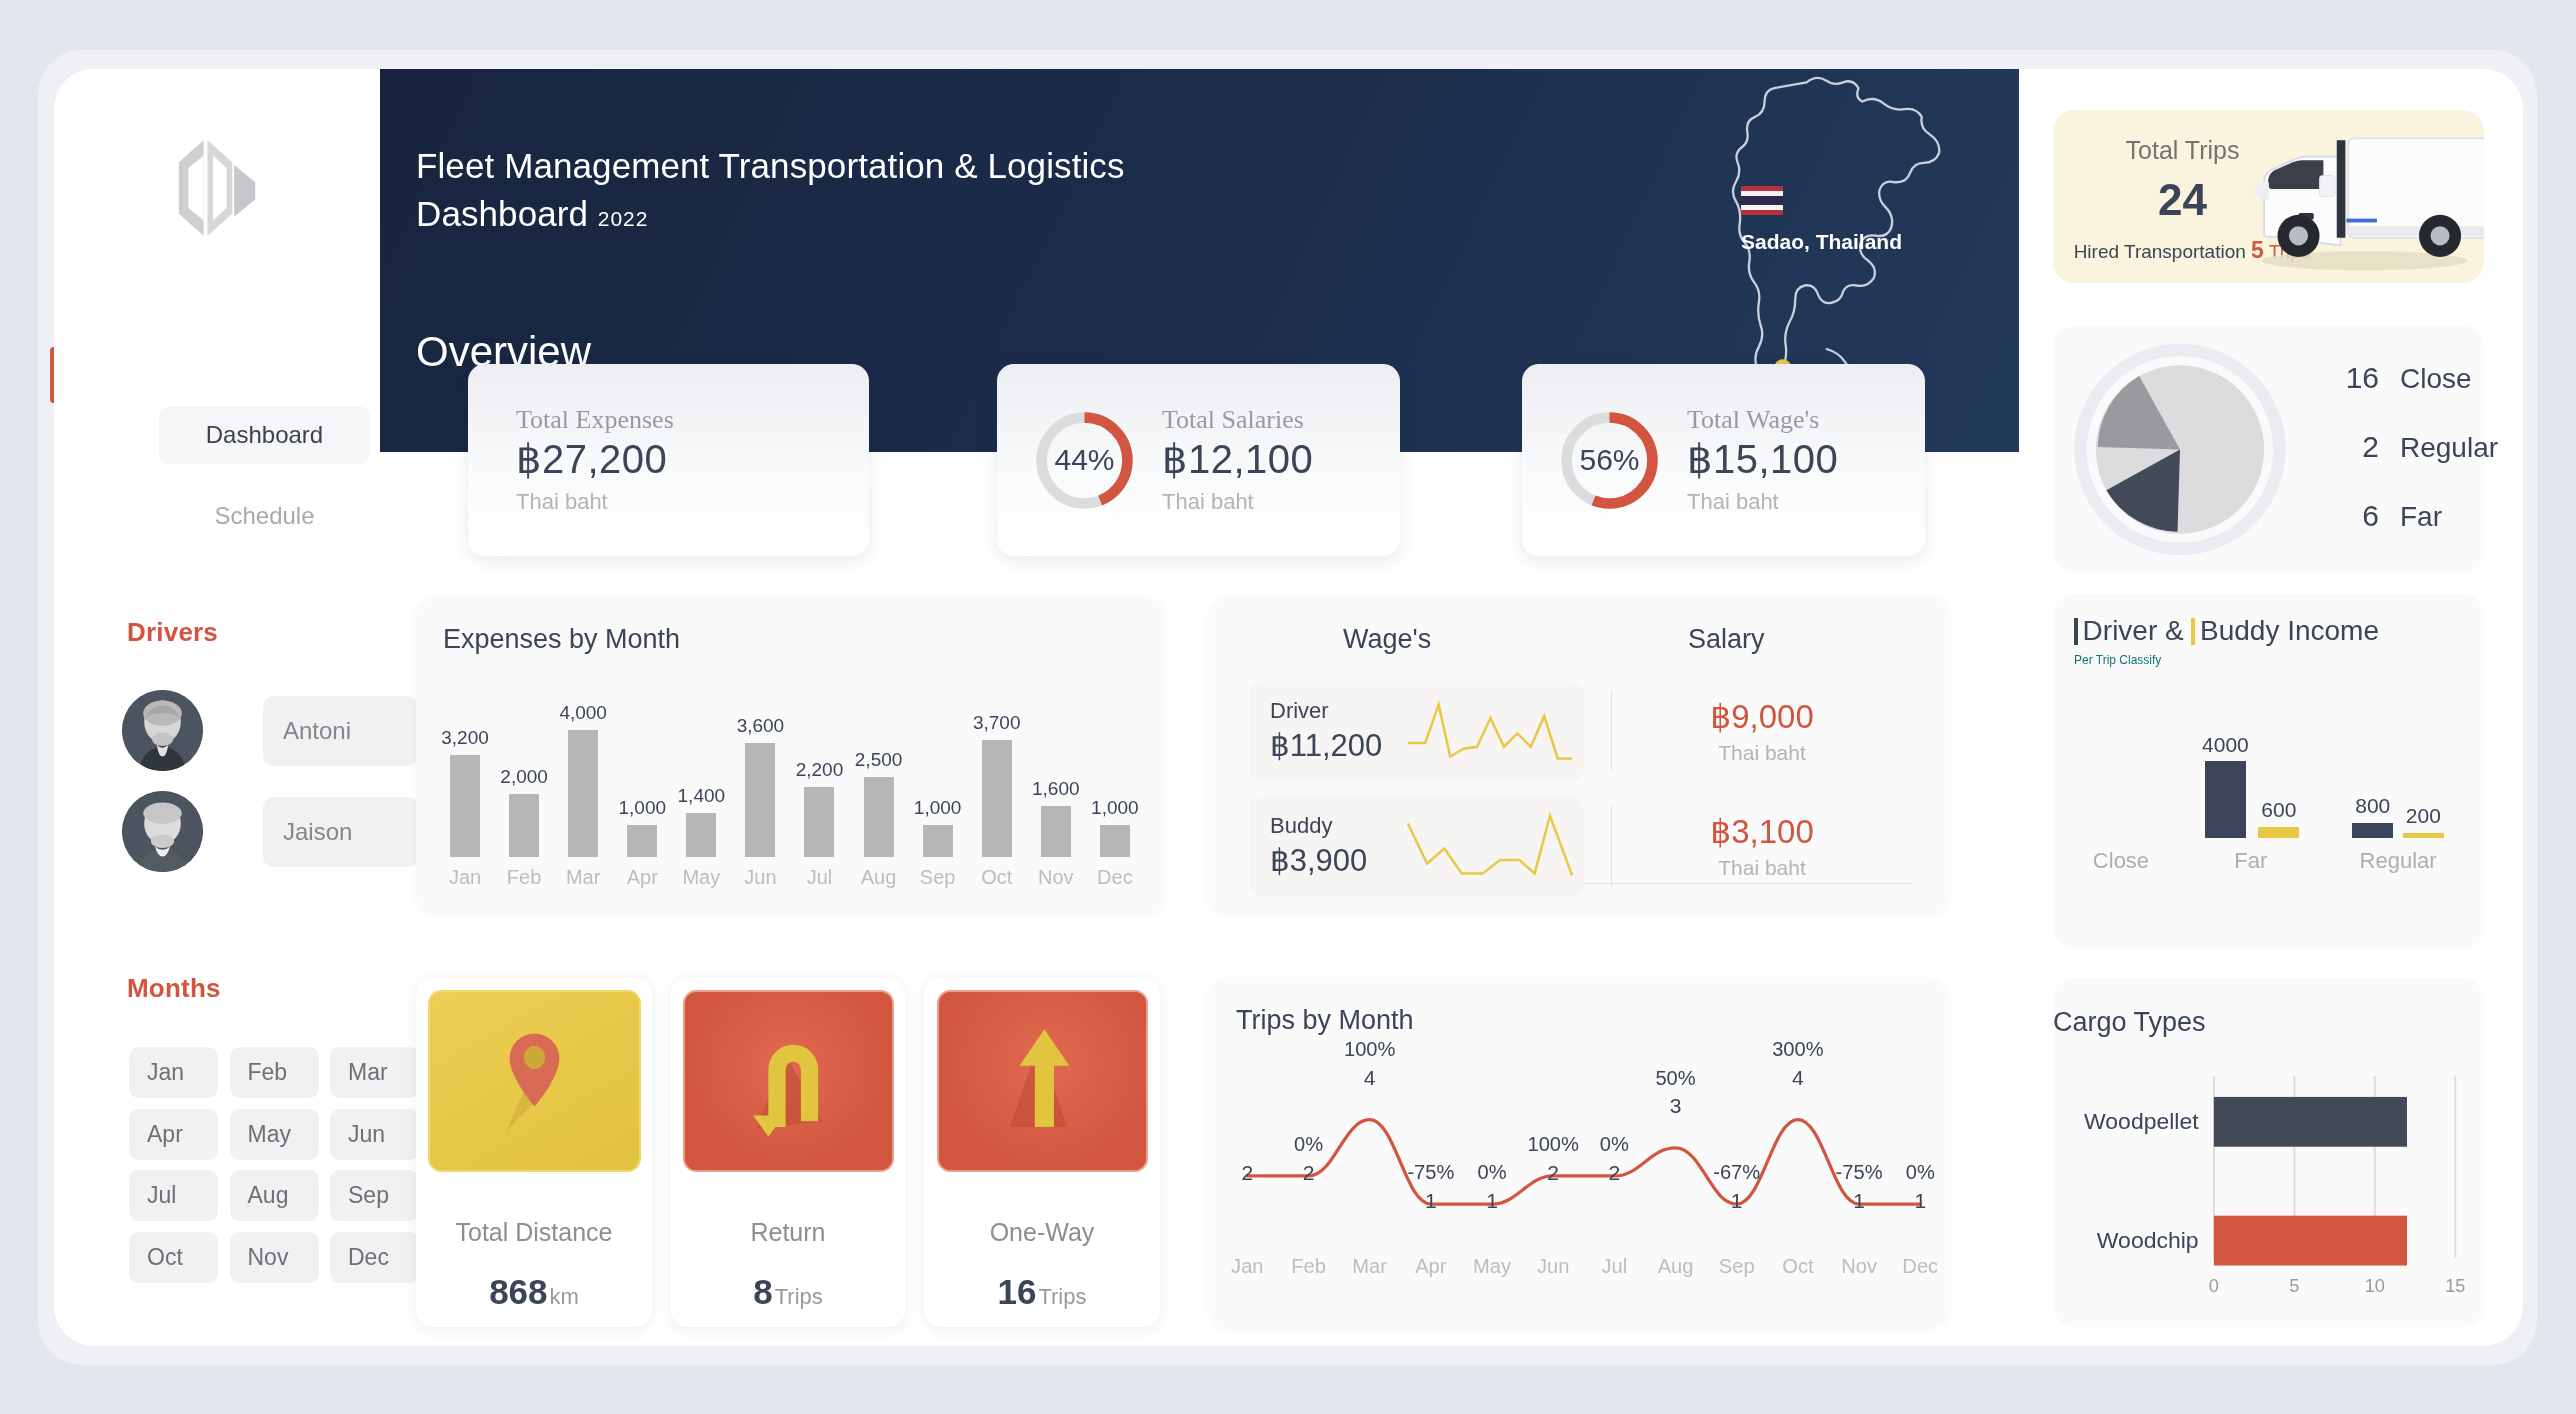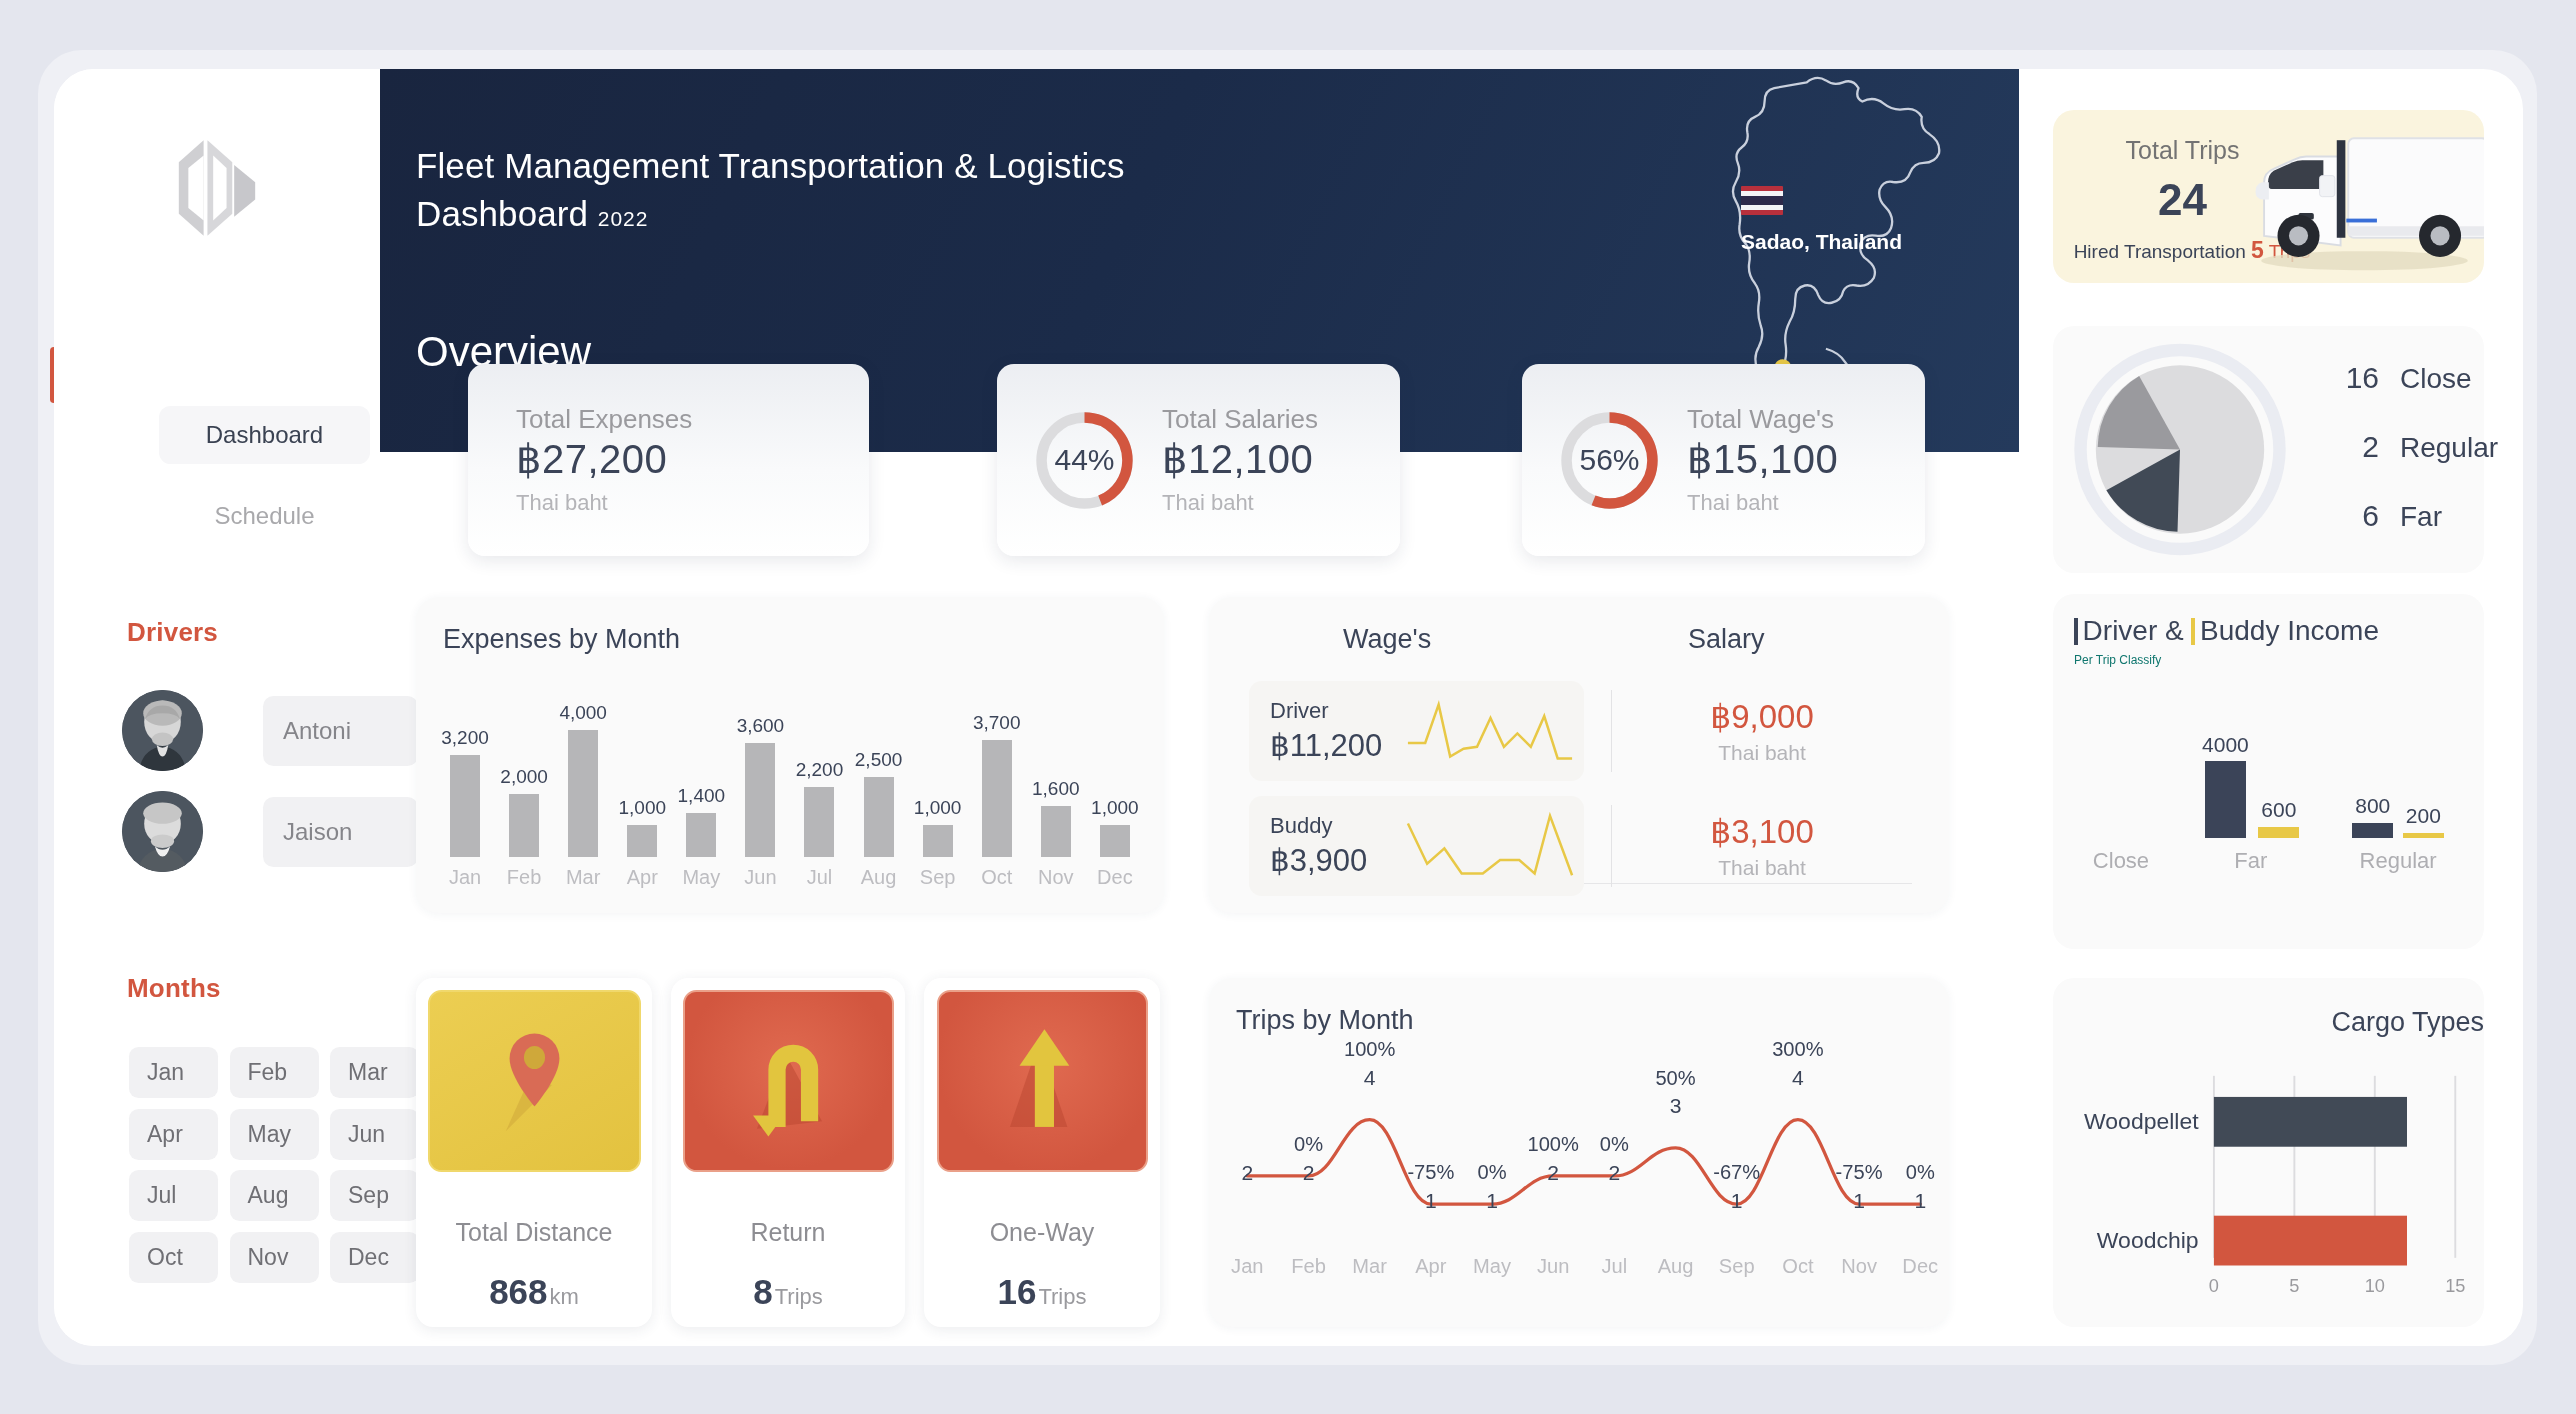--- a/index.html
+++ b/index.html
@@ -119,21 +119,21 @@
     background: linear-gradient(180deg, #eceef2 0%, #f9fafb 55%, #ffffff 100%);
     border-radius: 17px;
     box-shadow: 0 4.8px 17px rgba(30,40,70,.10);
     display: flex; align-items: center;
   }
   #kpi-expenses { left: 468px; width: 401px; }
   #kpi-salaries { left: 997px; width: 403px; }
   #kpi-wages    { left: 1522px; width: 403px; }
   .kpi-text { padding-left: 48px; }
   .kpi-ring + .kpi-text { padding-left: 25px; }
-  .kpi-label { font-size: 26px; color: #9a9a9e; margin-bottom: 1px; }
+  .kpi-label { font-size: 26px; color: #9a9a9e; margin-bottom: 1px; font-family: Liberation Serif, serif; }
   .kpi-value { font-size: 40px; color: #3b4458; letter-spacing: 0.5px; }
   .kpi-unit { font-size: 22px; color: #b4b4b8; margin-top: 7.7px; }
   .kpi-ring { position: relative; width: 105px; height: 105px; margin-left: 35px; flex: none; }
   .kpi-ring svg { display: block; }
   .kpi-pct {
     position: absolute; inset: 0; display: flex; align-items: center;
     justify-content: center; font-size: 30px; color: #3b4458;
   }
 
   
@@ -226,21 +226,21 @@
     display: flex; justify-content: space-around; align-items: flex-end;
   }
   .inc-g { display: flex; flex-direction: column; align-items: center; }
   .inc-pair { display: flex; align-items: flex-end; gap: 9.6px; height: 149px; }
   .inc-col { display: flex; flex-direction: column; align-items: center; justify-content: flex-end; height: 100%; }
   .inc-v { font-size: 21px; color: #3b4458; margin-bottom: 4.8px; }
   .inc-b { width: 41px; }
   .inc-lab { font-size: 22px; color: #aeaeb2; margin-top: 9.6px; }
 
   #r-cargo { top: 978px; width: 431px; height: 349px; background: #fafafa; }
-  .cargo-title { position: absolute; left: 0; top: 29px; width: 431px; text-align: right; font-size: 27px; color: #3b4458; }
+  .cargo-title { position: absolute; left: 0; top: 29px; width: 431px; text-align: left; font-size: 27px; color: #3b4458; }
 
   .gridline { stroke: #dcdcdf; stroke-width: 2; }
 </style>
 </head>
 <body>
 
 <div class="page">
   <div class="shell"></div>
   <div class="app"></div>
   <div class="active-rail"></div>

